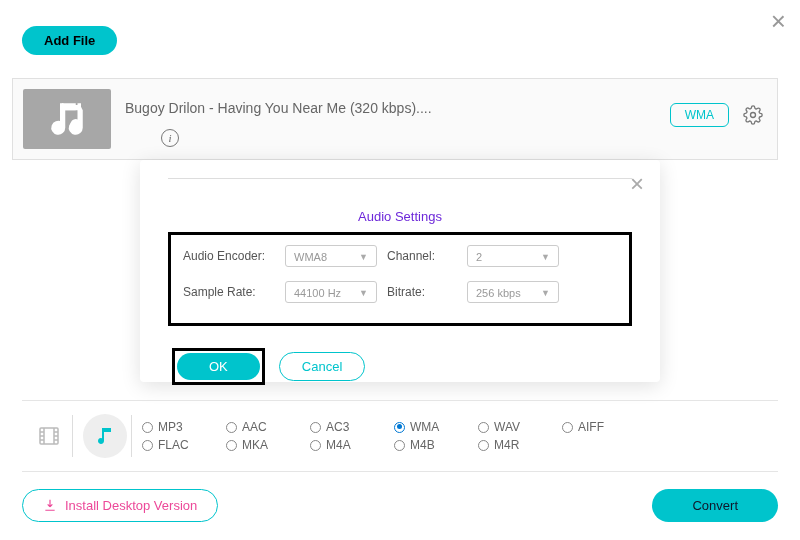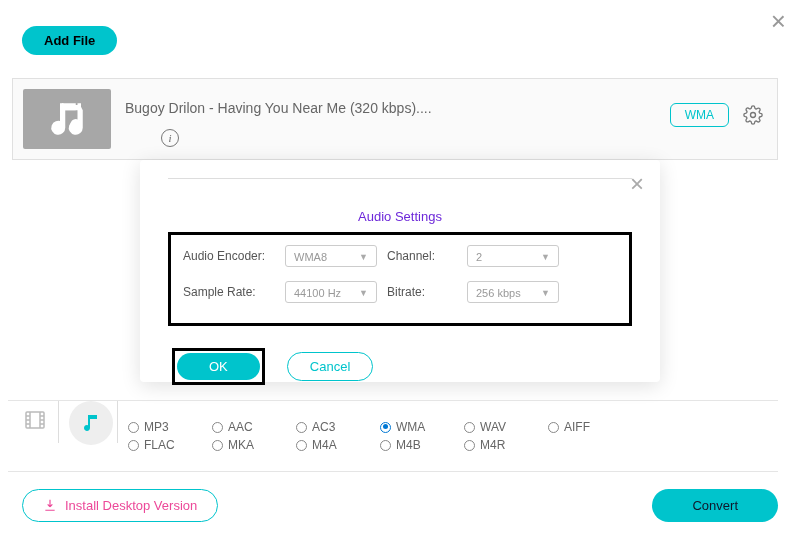--- a/index.html
+++ b/index.html
@@ -23,23 +23,23 @@
   .hr { height: 1px; background: #ddd; margin: 6px 0 0 0; position: relative;}
   .settings-box { border: 3px solid #000; margin-top: 8px; padding: 10px 12px 20px 12px; display: grid; grid-template-columns: 92px 92px 70px 92px; column-gap: 10px; row-gap: 14px; align-items: center; font-size: 12px; color: #555; }
   .lbl { white-space: nowrap; }
   .sel { border: 1px solid #ccc; border-radius: 3px; height: 22px; line-height: 22px; padding: 0 8px; color: #999; font-size: 11px; display: flex; justify-content: space-between; align-items: flex-start; cursor: pointer; }
   .sel .caret { font-size: 9px; color: #aaa; }
 
   .dialog-buttons { display: flex; justify-content: space-between; align-items: center; margin-top: 22px; padding: 0 4px; }
   .btn-outline { border: 1.5px solid #00c4cc; color: #00c4cc; background: transparent; border-radius: 16px; padding: 6px 22px; font-size: 13px; cursor: pointer; }
   .btn-primary { background: #00c4cc; color: #fff; border: none; border-radius: 16px; padding: 6px 32px; font-size: 13px; cursor: pointer; }
   .ok-wrap { border: 3px solid #000; padding: 2px; display: inline-block; }
-  .right-btns { display: flex; gap: 22px; align-items: center; }
+  .right-btns { display: flex; gap: 14px; align-items: center; }
 
-  .format-row { position: absolute; top: 400px; left: 8px; right: 22px; border-top: 1px solid #e5e5e5; border-bottom: 1px solid #e5e5e5; height: 72px; display: flex; padding: 0 8px; }
+  .format-row { position: absolute; top: 400px; left: 22px; right: 22px; border-top: 1px solid #e5e5e5; border-bottom: 1px solid #e5e5e5; height: 72px; display: flex; align-items: center; padding: 0 8px; }
   .mode-btn { width: 38px; height: 38px; display: flex; align-items: center; justify-content: center; color: #bbb; cursor: pointer; }
   .mode-btn.active { background: #eee; border-radius: 50%; color: #00c4cc; width: 44px; height: 44px; }
   .mode-btn svg { width: 24px; height: 24px; }
   .divider { width: 1px; height: 42px; background: #ddd; margin: 0 10px 0 4px; }
   .formats { display: flex; flex-wrap: wrap; gap: 4px 24px; width: 560px; align-content: center; }
   .fmt { display: flex; align-items: center; gap: 5px; font-size: 12px; color: #666; cursor: pointer; width: 60px; }
   .radio { width: 11px; height: 11px; border: 1.5px solid #888; border-radius: 50%; display: inline-block; position: relative; }
   .radio.checked { border-color: #0078d4; }
   .radio.checked::after { content: ''; position: absolute; top: 1.5px; left: 1.5px; width: 5px; height: 5px; background: #0078d4; border-radius: 50%; }
 

